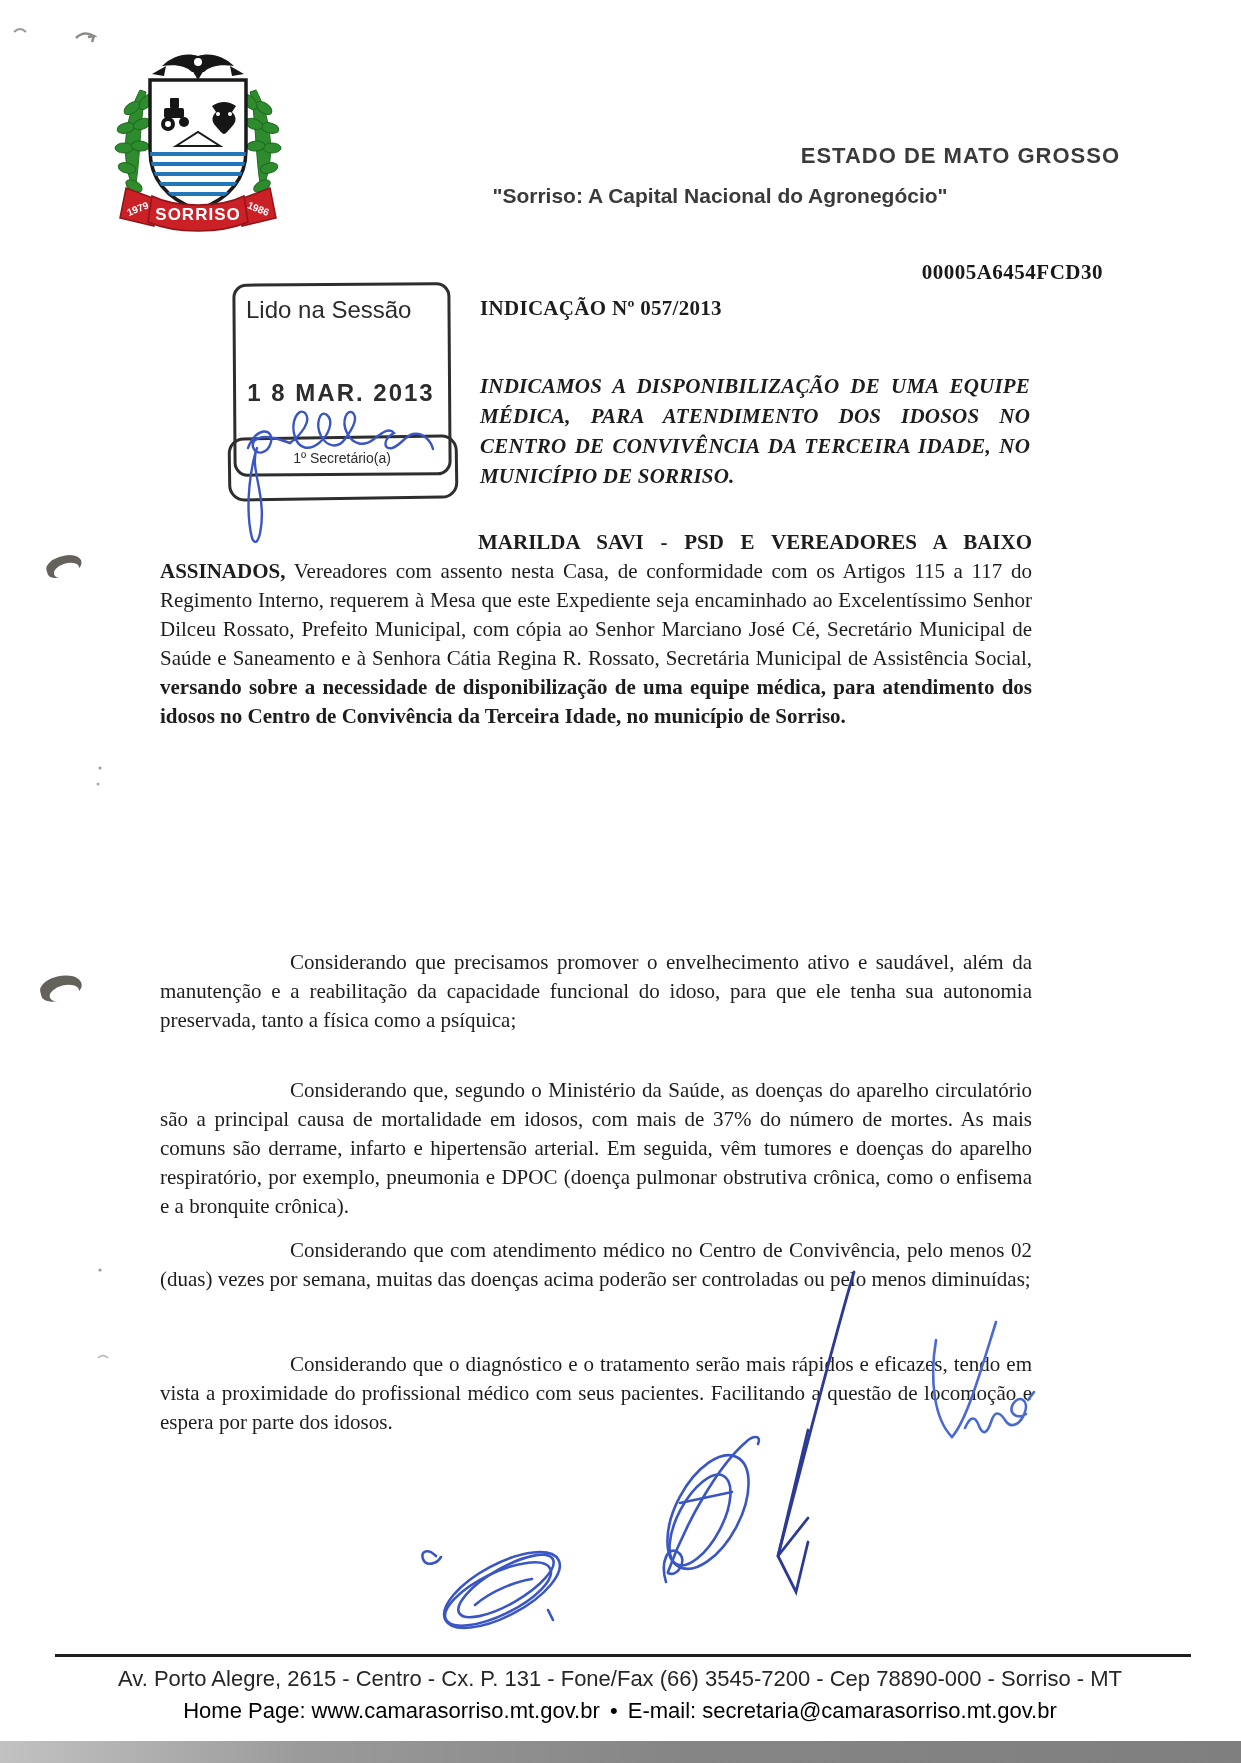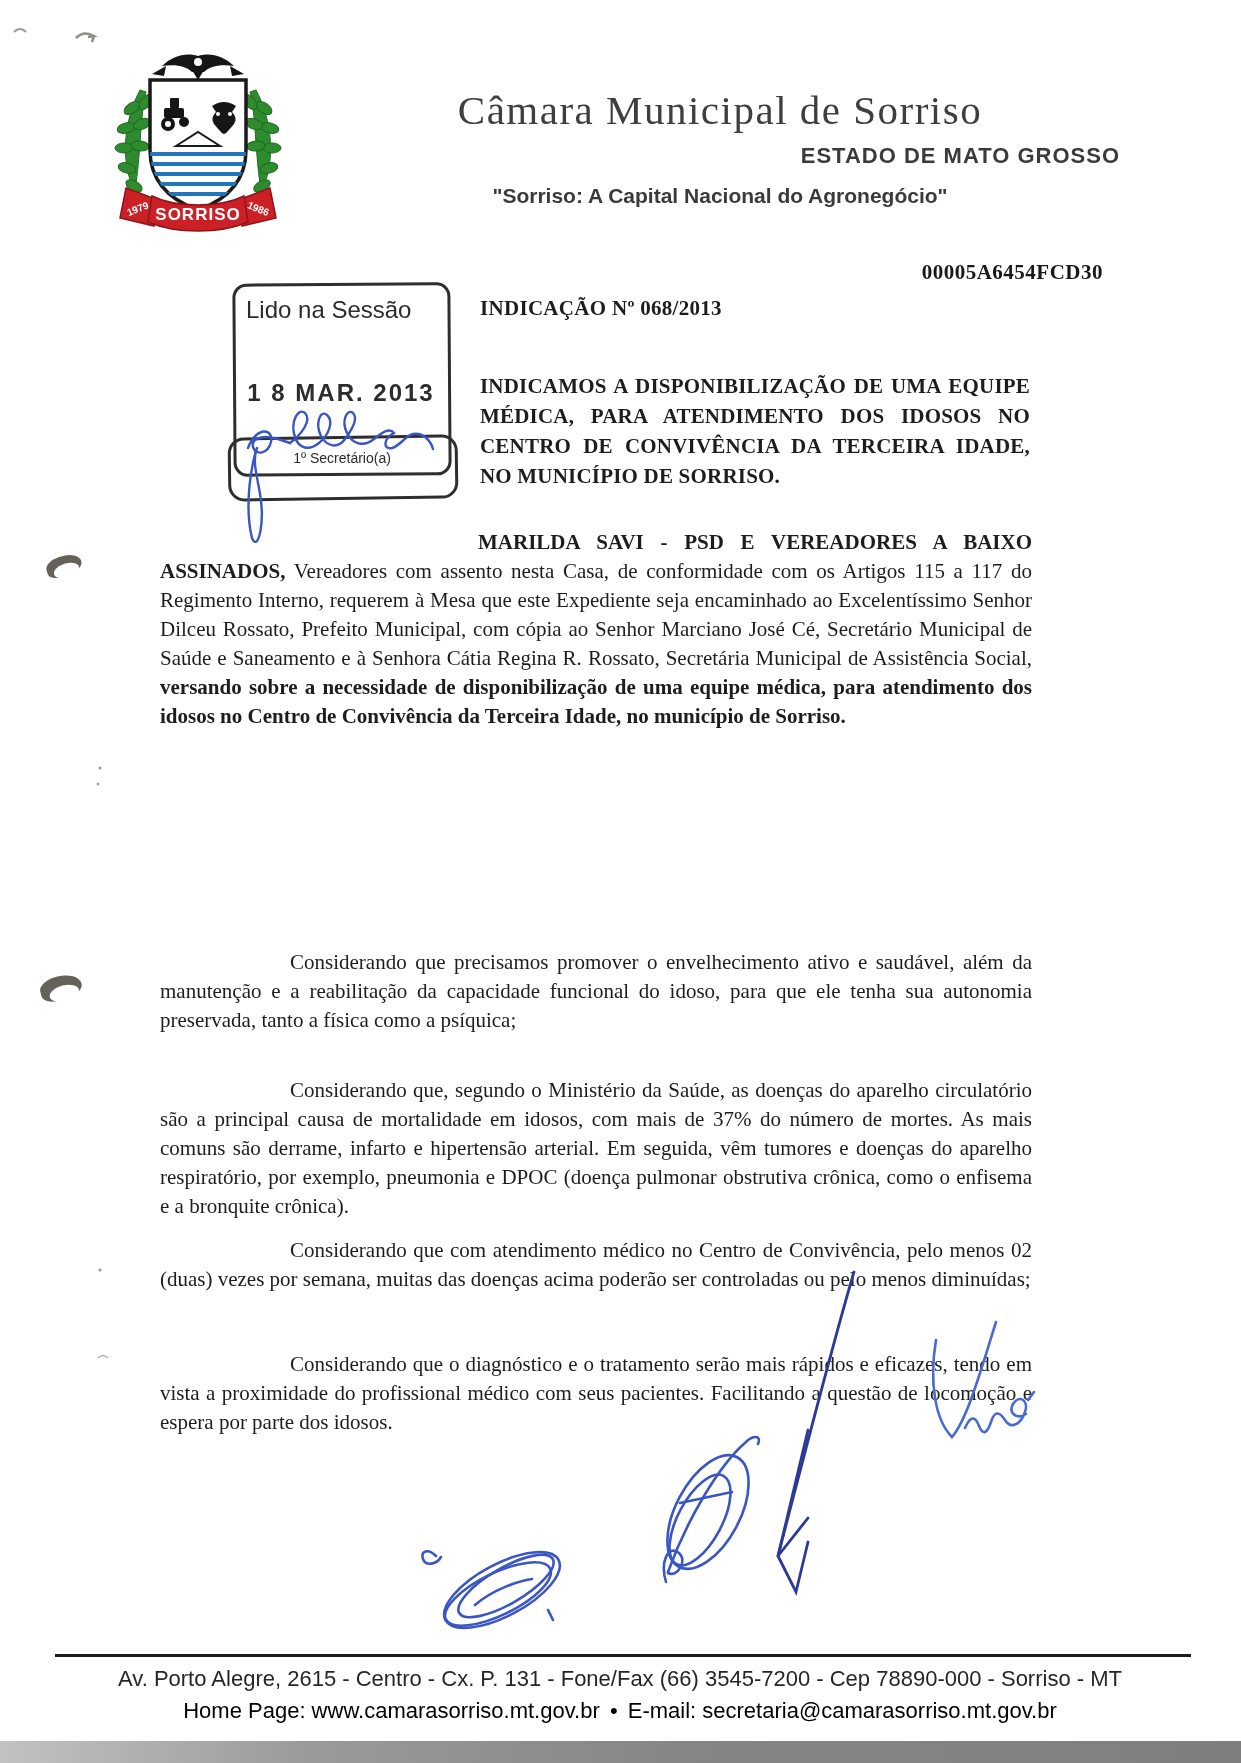--- a/index.html
+++ b/index.html
@@ -57,21 +57,21 @@
     font-size:24px;font-weight:bold;color:#2c2c2c;letter-spacing:2px;
   }
   .stamp-label{
     left:252px;top:450px;width:180px;text-align:center;
     font-size:14px;color:#2c2c2c;
   }
   
   .ind-number{left:480px;top:296px;font-size:21px;font-weight:bold;letter-spacing:.3px;}
   .ind-subject{
     left:480px;top:371px;width:550px;
-    font-size:21px;font-weight:bold;line-height:30px;letter-spacing:.2px;
+    font-size:21px;font-weight:bold;line-height:30px;letter-spacing:.2px;font-style:italic;
   }
   .body-par{
     left:160px;width:872px;
     font-size:21px;line-height:29px;
   }
   .just-title{
     left:160px;top:886px;width:872px;text-align:center;
     font-size:22px;font-weight:bold;letter-spacing:1px;
   }
   .indent{text-indent:130px;}
@@ -167,40 +167,39 @@
     <g>
       <path d="M20,138 L52,150 L48,176 L14,168 Z" fill="#cc2027" stroke="#8f1418" stroke-width="1.5"></path>
       <path d="M164,138 L132,150 L136,176 L170,168 Z" fill="#cc2027" stroke="#8f1418" stroke-width="1.5"></path>
       <path d="M46,146 C70,158 114,158 138,146 L142,172 C114,184 70,184 42,172 Z" fill="#cc2027" stroke="#8f1418" stroke-width="1.5"></path>
       <text x="92" y="170" text-anchor="middle" font-family="Liberation Sans, sans-serif" font-size="17" font-weight="bold" fill="#ffffff" letter-spacing="1">SORRISO</text>
       <text x="33" y="162" text-anchor="middle" font-family="Liberation Sans, sans-serif" font-size="10" font-weight="bold" fill="#ffffff" transform="rotate(-22 33 162)">1979</text>
       <text x="151" y="162" text-anchor="middle" font-family="Liberation Sans, sans-serif" font-size="10" font-weight="bold" fill="#ffffff" transform="rotate(22 151 162)">1986</text>
     </g>
   </svg>
 
-  <div class="abs serif hdr-title">Câmara Municipal de Sorriso</div>
   <div class="abs sans hdr-state">ESTADO DE MATO GROSSO</div>
   <div class="abs sans hdr-motto">"Sorriso: A Capital Nacional do Agronegócio"</div>
 
   <div class="abs serif doc-code">00005A6454FCD30</div>
 
   <div class="abs stamp-tab"></div>
   <div class="abs stamp-outer"></div>
   <div class="abs sans stamp-line1">Lido na Sessão</div>
   <div class="abs sans stamp-date">1 8 MAR. 2013</div>
   <svg class="abs" style="left:232px;top:392px" width="216" height="165" viewBox="0 0 216 165">
     <g stroke="#3a56c5" stroke-width="2.4" fill="none" stroke-linecap="round">
       <path d="M16,56 C24,34 42,36 39,50 C36,62 24,64 21,55 C19,47 30,42 46,47 L58,51"></path>
       <path d="M58,51 C70,42 80,28 73,21 C66,15 58,30 63,45 C67,57 77,59 87,51 C97,43 102,29 95,23 C88,17 83,32 89,44 C95,55 106,57 113,47 C119,39 127,27 121,21 C115,16 109,29 115,41 C121,53 132,55 142,47 C150,41 157,35 162,41 C152,46 150,58 160,56 C168,54 173,44 181,42 C191,40 199,49 201,57"></path>
       <path d="M24,58 C16,88 14,122 20,146 C26,161 34,130 27,96 C23,76 21,66 25,56"></path>
     </g>
   </svg>
   <div class="abs sans stamp-label">1º Secretário(a)</div>
 
-  <div class="abs serif ind-number">INDICAÇÃO Nº 068/2013</div>
+  <div class="abs serif ind-number">INDICAÇÃO Nº 057/2013</div>
   <div class="abs serif ind-subject just">INDICAMOS A DISPONIBILIZAÇÃO DE UMA EQUIPE MÉDICA, PARA ATENDIMENTO DOS IDOSOS NO CENTRO DE CONVIVÊNCIA DA TERCEIRA IDADE, NO MUNICÍPIO DE SORRISO.</div>
 
   <div class="abs serif body-par just indent-big" style="top:528px">
     <span class="b">MARILDA SAVI - PSD E VEREADORES A BAIXO ASSINADOS,</span><span> Vereadores com assento nesta Casa, de conformidade com os Artigos 115 a 117 do Regimento Interno, requerem à Mesa que este Expediente seja encaminhado ao Excelentíssimo Senhor Dilceu Rossato, Prefeito Municipal, com cópia ao Senhor Marciano José Cé, Secretário Municipal de Saúde e Saneamento e à Senhora Cátia Regina R. Rossato, Secretária Municipal de Assistência Social, </span><span class="b">versando sobre a necessidade de disponibilização de uma equipe médica, para atendimento dos idosos no Centro de Convivência da Terceira Idade, no município de Sorriso.</span>
   </div>
 
 
   <div class="abs serif body-par just indent" style="top:948px">Considerando que precisamos promover o envelhecimento ativo e saudável, além da manutenção e a reabilitação da capacidade funcional do idoso, para que ele tenha sua autonomia preservada, tanto a física como a psíquica;</div>
   <div class="abs serif body-par just indent" style="top:1076px">Considerando que, segundo o Ministério da Saúde, as doenças do aparelho circulatório são a principal causa de mortalidade em idosos, com mais de 37% do número de mortes. As mais comuns são derrame, infarto e hipertensão arterial. Em seguida, vêm tumores e doenças do aparelho respiratório, por exemplo, pneumonia e DPOC (doença pulmonar obstrutiva crônica, como o enfisema e a bronquite crônica).</div>
   <div class="abs serif body-par just indent" style="top:1236px">Considerando que com atendimento médico no Centro de Convivência, pelo menos 02 (duas) vezes por semana, muitas das doenças acima poderão ser controladas ou pelo menos diminuídas;</div>

